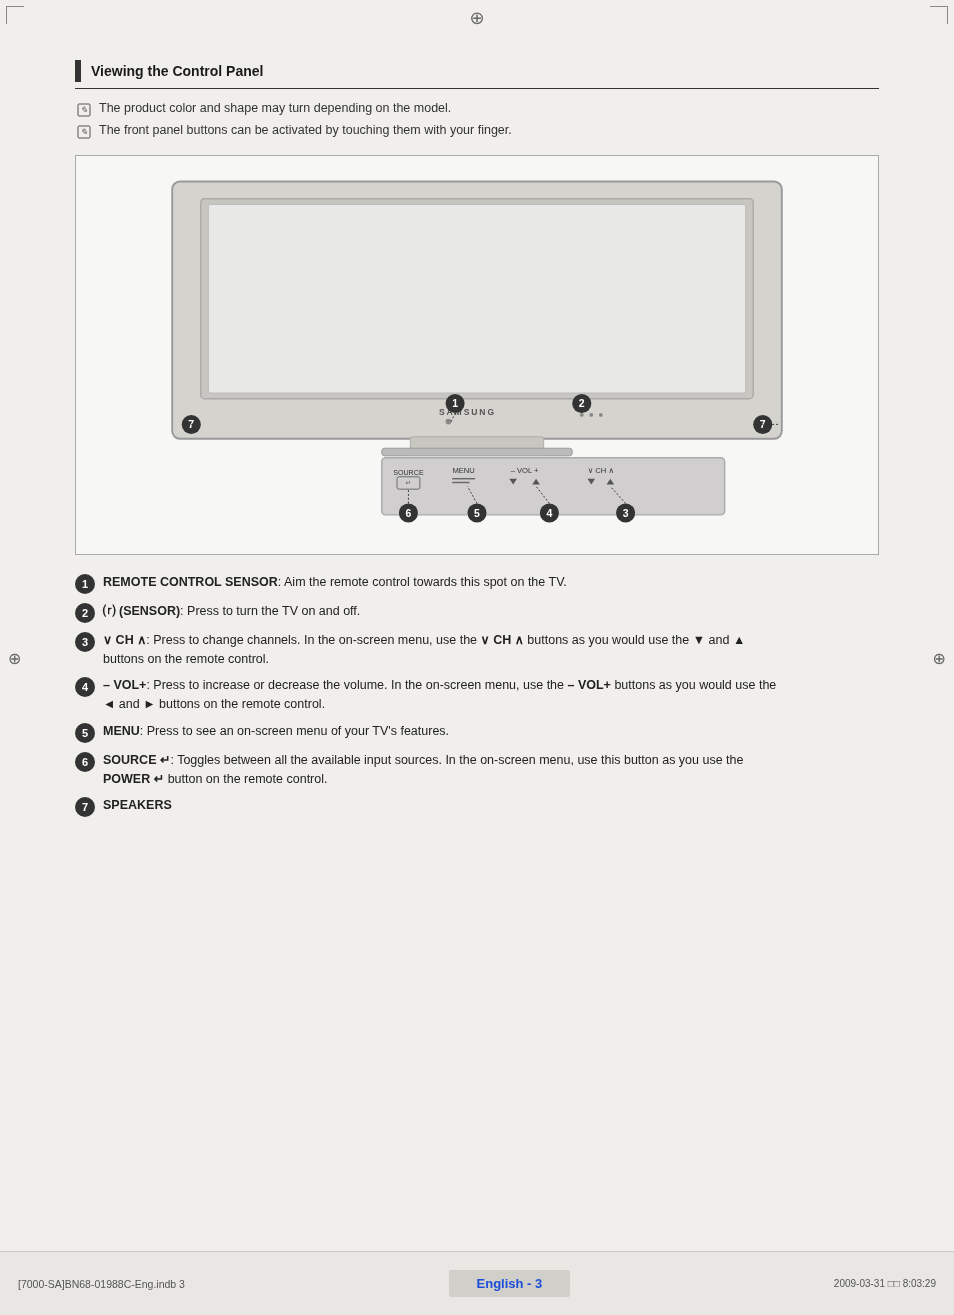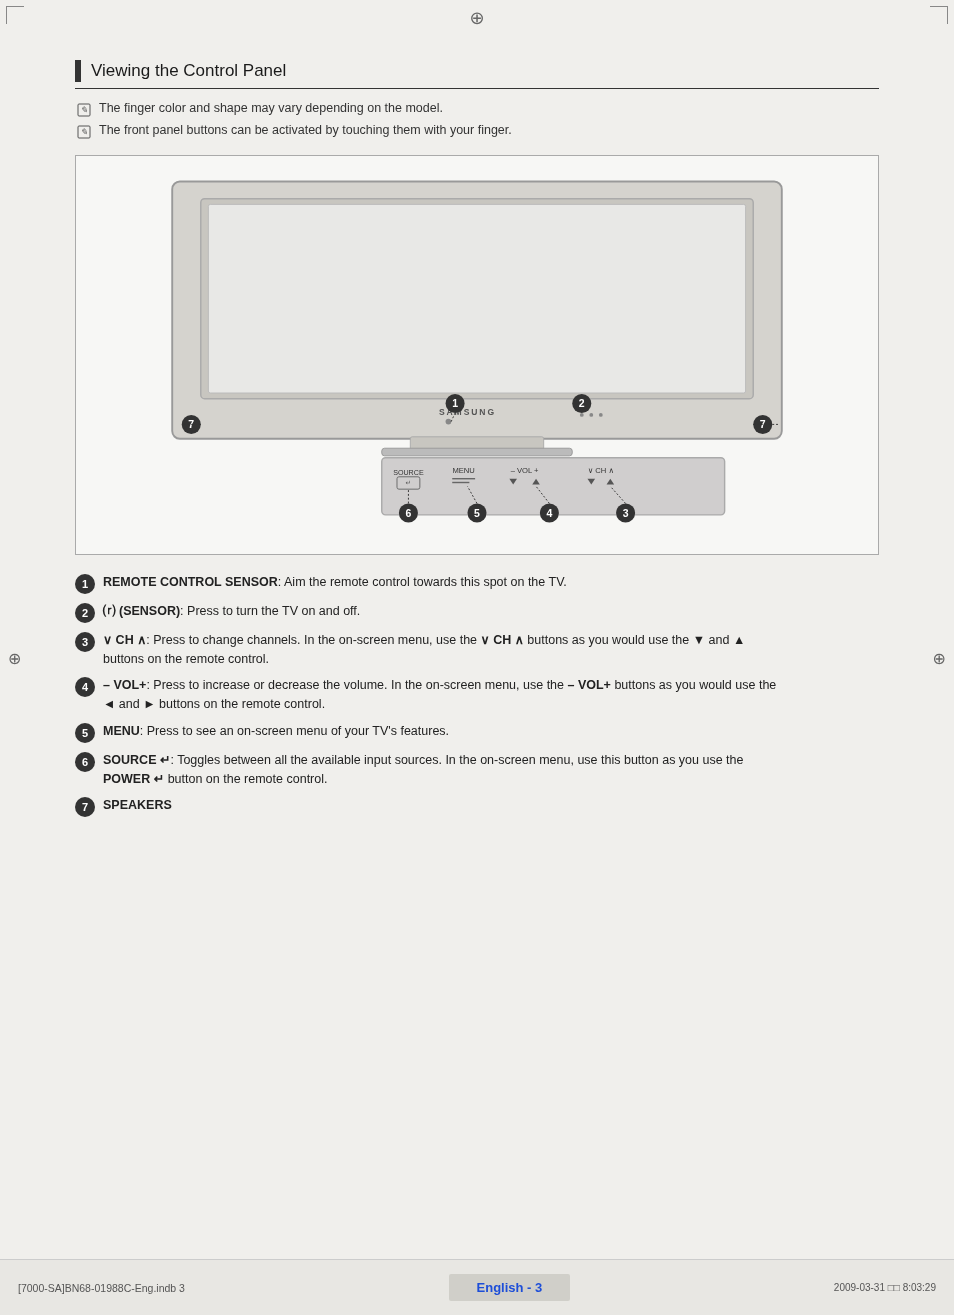--- a/index.html
+++ b/index.html
@@ -97,22 +97,22 @@
 
     .section-bar {
       width: 6px;
       height: 22px;
       background: #333;
       margin-right: 10px;
       flex-shrink: 0;
     }
 
     .section-title {
-      font-size: 17px;
-      font-weight: normal;
+      font-size: 14px;
+      font-weight: bold;
       color: #1a1a1a;
     }
 
     
     .notes {
       margin-bottom: 14px;
     }
 
     .note-item {
       display: flex;
@@ -181,21 +181,21 @@
     .desc-text {
       flex: 1;
     }
 
     
     .page-footer {
       position: absolute;
       bottom: 0;
       left: 0;
       right: 0;
-      height: 56px;
+      height: 64px;
       background: #e8e7e3;
       border-top: 1px solid #ccc;
       display: flex;
       align-items: center;
       justify-content: space-between;
       padding: 0 18px;
       font-size: 11px;
       color: #555;
     }
 
@@ -243,21 +243,21 @@
     </div>
 
     <div class="notes">
       <div class="note-item">
         <div class="note-icon">
           <svg width="14" height="14" viewBox="0 0 14 14">
             <rect x="1" y="1" width="12" height="12" rx="1" fill="none" stroke="#555" stroke-width="1"></rect>
             <text x="7" y="10" text-anchor="middle" font-size="9" fill="#555" font-style="italic">✎</text>
           </svg>
         </div>
-        <span>The finger color and shape may vary depending on the model.</span>
+        <span>The product color and shape may turn depending on the model.</span>
       </div>
       <div class="note-item">
         <div class="note-icon">
           <svg width="14" height="14" viewBox="0 0 14 14">
             <rect x="1" y="1" width="12" height="12" rx="1" fill="none" stroke="#555" stroke-width="1"></rect>
             <text x="7" y="10" text-anchor="middle" font-size="9" fill="#555" font-style="italic">✎</text>
           </svg>
         </div>
         <span>The front panel buttons can be activated by touching them with your finger.</span>
       </div>

